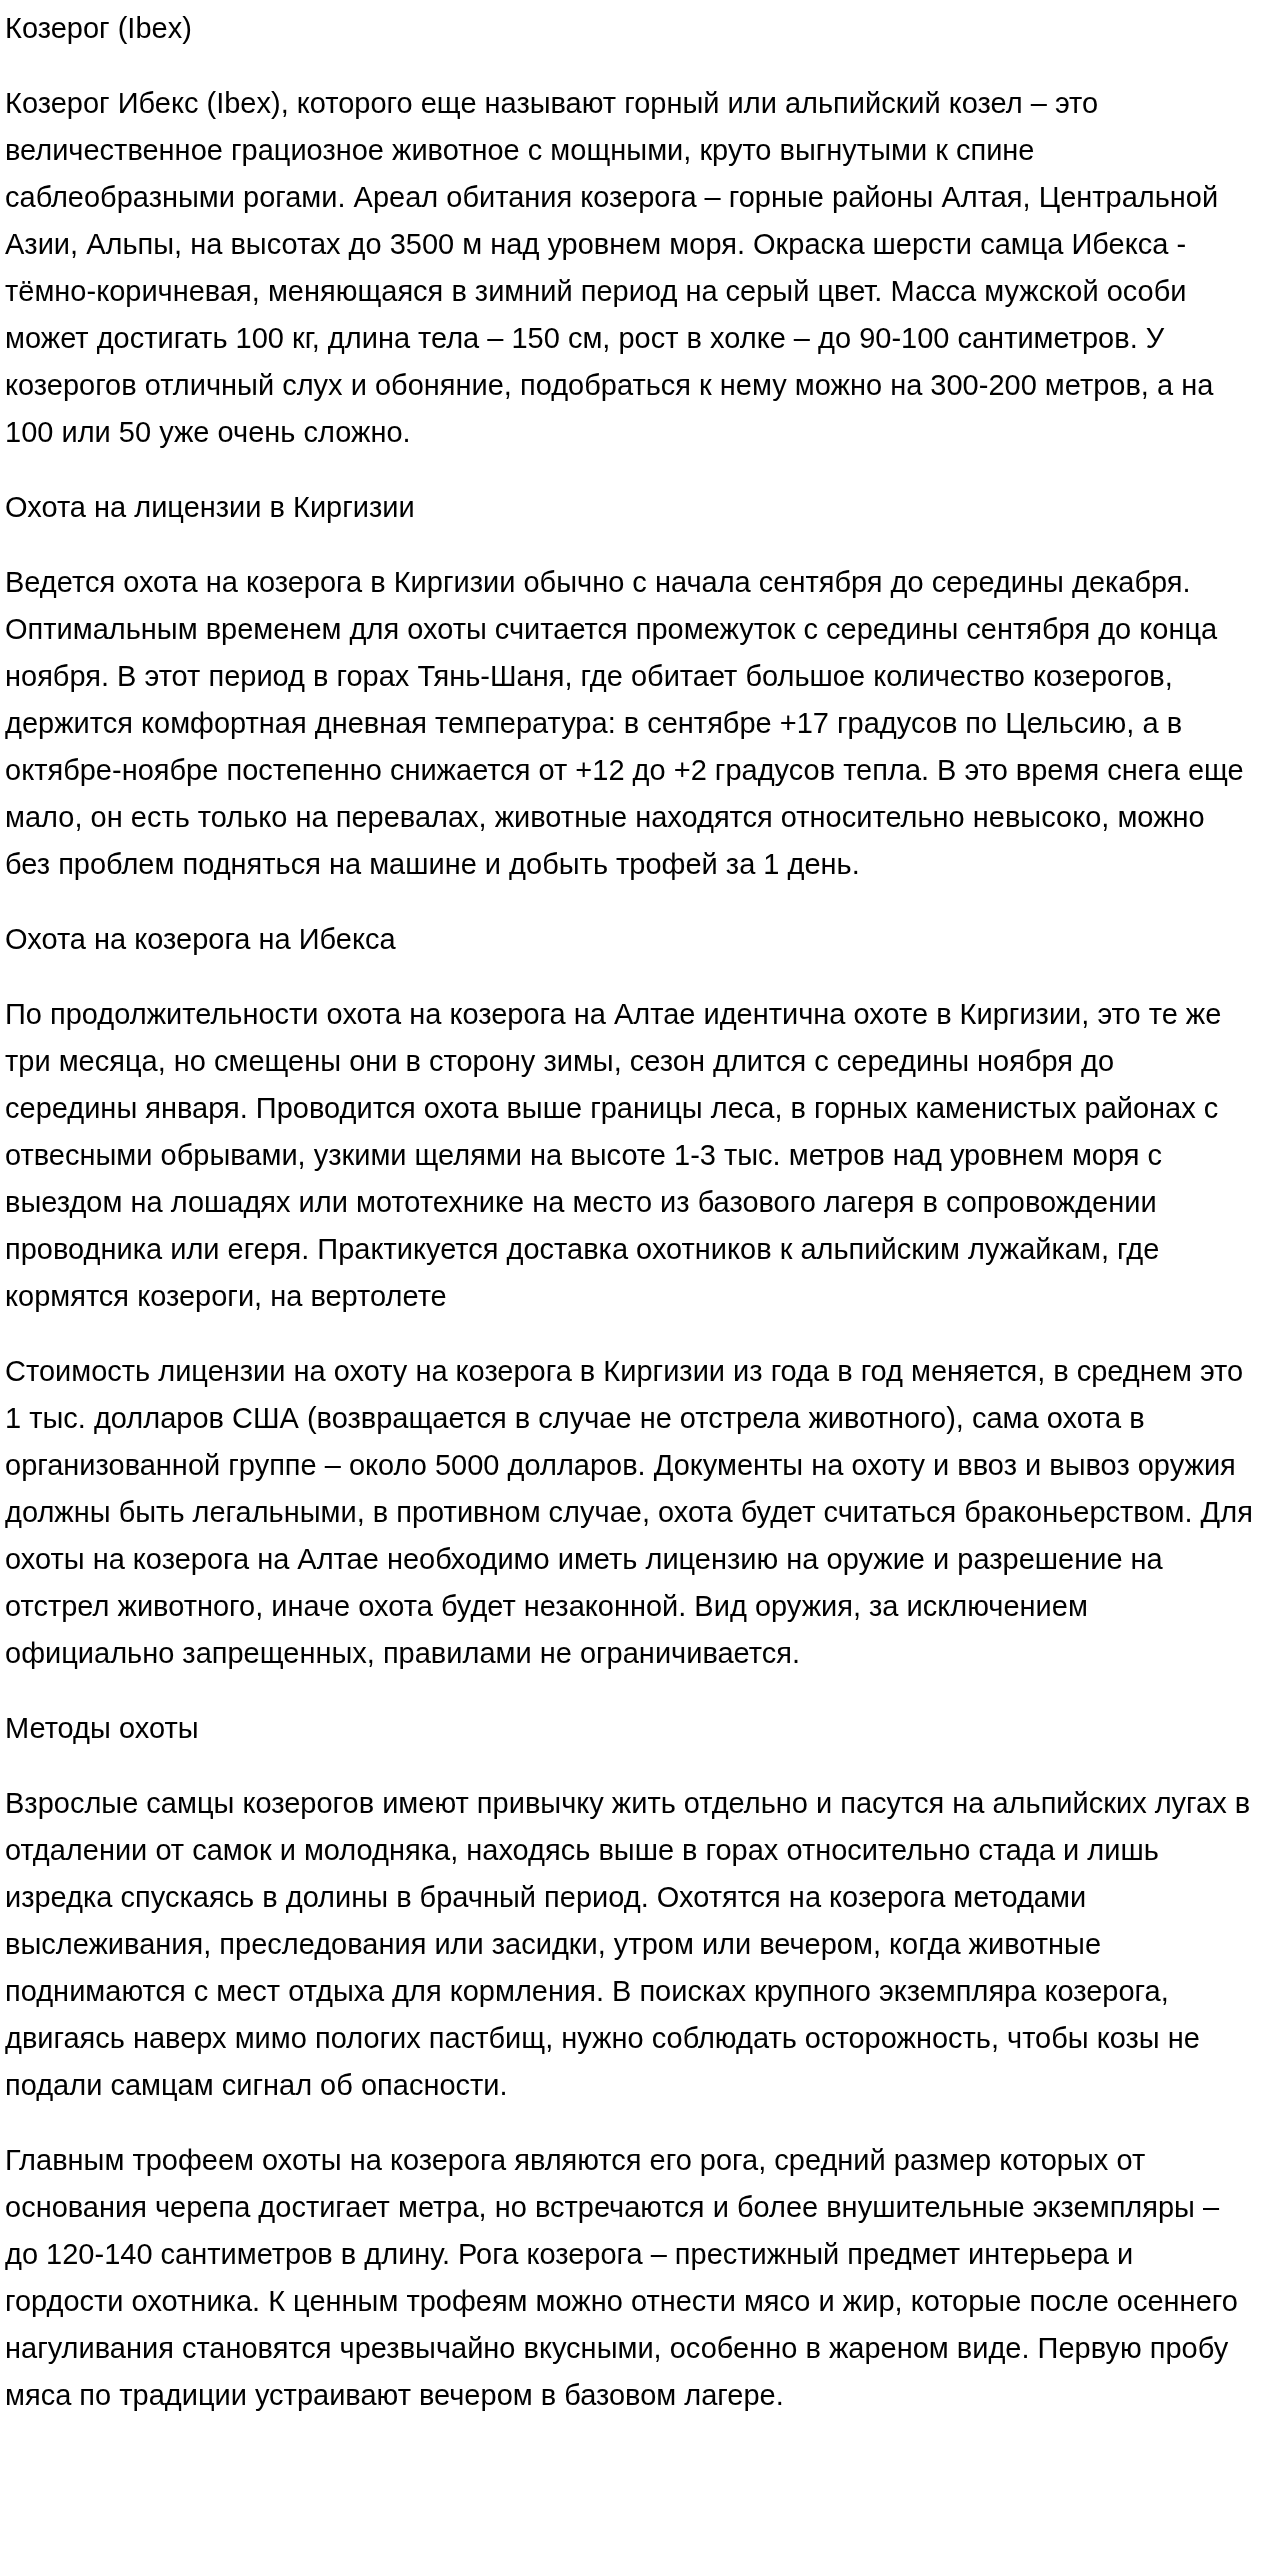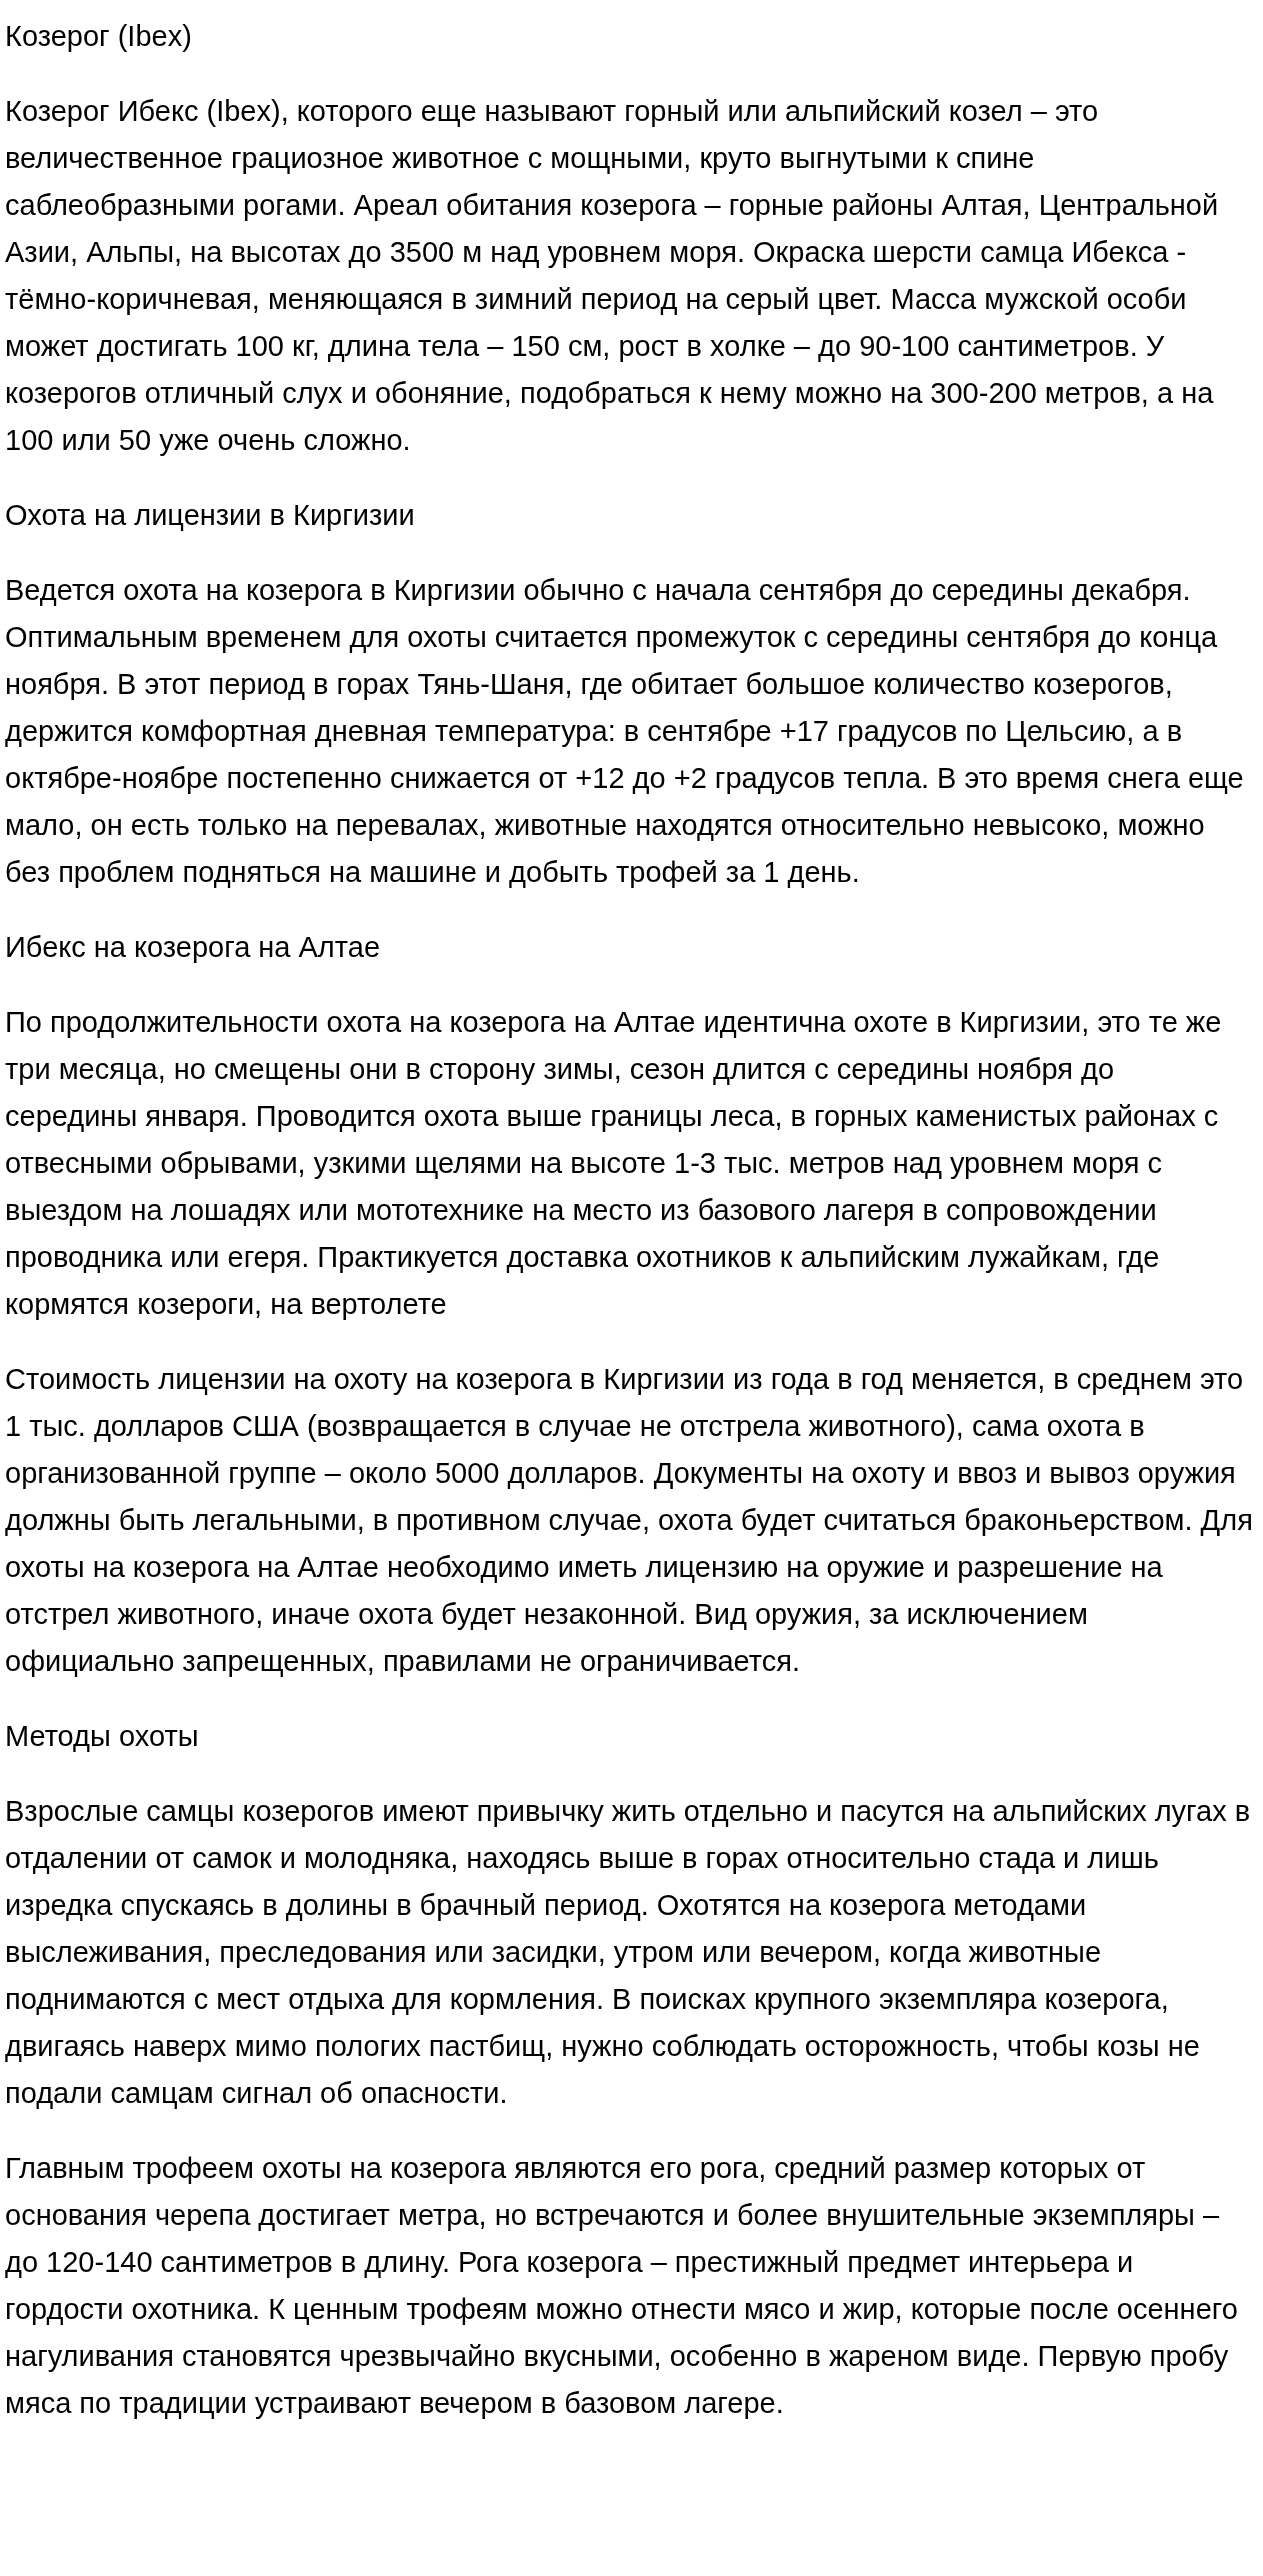--- a/index.html
+++ b/index.html
@@ -13,37 +13,37 @@
     box-sizing: border-box;
     padding: 1px 10px 20px 5px;
     background: #ffffff;
     font-family: "Liberation Sans", "DejaVu Sans", sans-serif;
     font-size: 29px;
     line-height: 47px;
     color: #000000;
     overflow: hidden;
   }
   .block {
-    margin: 12px 0 28px 0;
+    margin: 4px 0 28px 0;
     font-weight: 400;
     white-space: normal;
     word-wrap: break-word;
   }
   .block:last-child {
     margin-bottom: 0;
   }
 </style>
 </head>
 <body>
 
 <main class="page">
   <p class="block">Козерог (Ibex)</p>
   <p class="block">Козерог Ибекс (Ibex), которого еще называют горный или альпийский козел – это величественное грациозное животное с мощными, круто выгнутыми к спине саблеобразными рогами. Ареал обитания козерога – горные районы Алтая, Центральной Азии, Альпы, на высотах до 3500 м над уровнем моря. Окраска шерсти самца Ибекса - тёмно-коричневая, меняющаяся в зимний период на серый цвет. Масса мужской особи может достигать 100 кг, длина тела – 150 см, рост в холке – до 90-100 сантиметров. У козерогов отличный слух и обоняние, подобраться к нему можно на 300-200 метров, а на 100 или 50 уже очень сложно.</p>
   <p class="block">Охота на лицензии в Киргизии</p>
   <p class="block">Ведется охота на козерога в Киргизии обычно с начала сентября до середины декабря. Оптимальным временем для охоты считается промежуток с середины сентября до конца ноября. В этот период в горах Тянь-Шаня, где обитает большое количество козерогов, держится комфортная дневная температура: в сентябре +17 градусов по Цельсию, а в октябре-ноябре постепенно снижается от +12 до +2 градусов тепла. В это время снега еще мало, он есть только на перевалах, животные находятся относительно невысоко, можно без проблем подняться на машине и добыть трофей за 1 день.</p>
-  <p class="block">Ибекс на козерога на Алтае</p>
+  <p class="block">Охота на козерога на Ибекса</p>
   <p class="block">По продолжительности охота на козерога на Алтае идентична охоте в Киргизии, это те же три месяца, но смещены они в сторону зимы, сезон длится с середины ноября до середины января. Проводится охота выше границы леса, в горных каменистых районах с отвесными обрывами, узкими щелями на высоте 1-3 тыс. метров над уровнем моря с выездом на лошадях или мототехнике на место из базового лагеря в сопровождении проводника или егеря. Практикуется доставка охотников к альпийским лужайкам, где кормятся козероги, на вертолете</p>
   <p class="block">Стоимость лицензии на охоту на козерога в Киргизии из года в год меняется, в среднем это 1 тыс. долларов США (возвращается в случае не отстрела животного), сама охота в организованной группе – около 5000 долларов. Документы на охоту и ввоз и вывоз оружия должны быть легальными, в противном случае, охота будет считаться браконьерством. Для охоты на козерога на Алтае необходимо иметь лицензию на оружие и разрешение на отстрел животного, иначе охота будет незаконной. Вид оружия, за исключением официально запрещенных, правилами не ограничивается.</p>
   <p class="block">Методы охоты</p>
   <p class="block">Взрослые самцы козерогов имеют привычку жить отдельно и пасутся на альпийских лугах в отдалении от самок и молодняка, находясь выше в горах относительно стада и лишь изредка спускаясь в долины в брачный период. Охотятся на козерога методами выслеживания, преследования или засидки, утром или вечером, когда животные поднимаются с мест отдыха для кормления. В поисках крупного экземпляра козерога, двигаясь наверх мимо пологих пастбищ, нужно соблюдать осторожность, чтобы козы не подали самцам сигнал об опасности.</p>
   <p class="block">Главным трофеем охоты на козерога являются его рога, средний размер которых от основания черепа достигает метра, но встречаются и более внушительные экземпляры – до 120-140 сантиметров в длину. Рога козерога – престижный предмет интерьера и гордости охотника. К ценным трофеям можно отнести мясо и жир, которые после осеннего нагуливания становятся чрезвычайно вкусными, особенно в жареном виде. Первую пробу мяса по традиции устраивают вечером в базовом лагере.</p>
 </main>
 
 
 </body></html>

